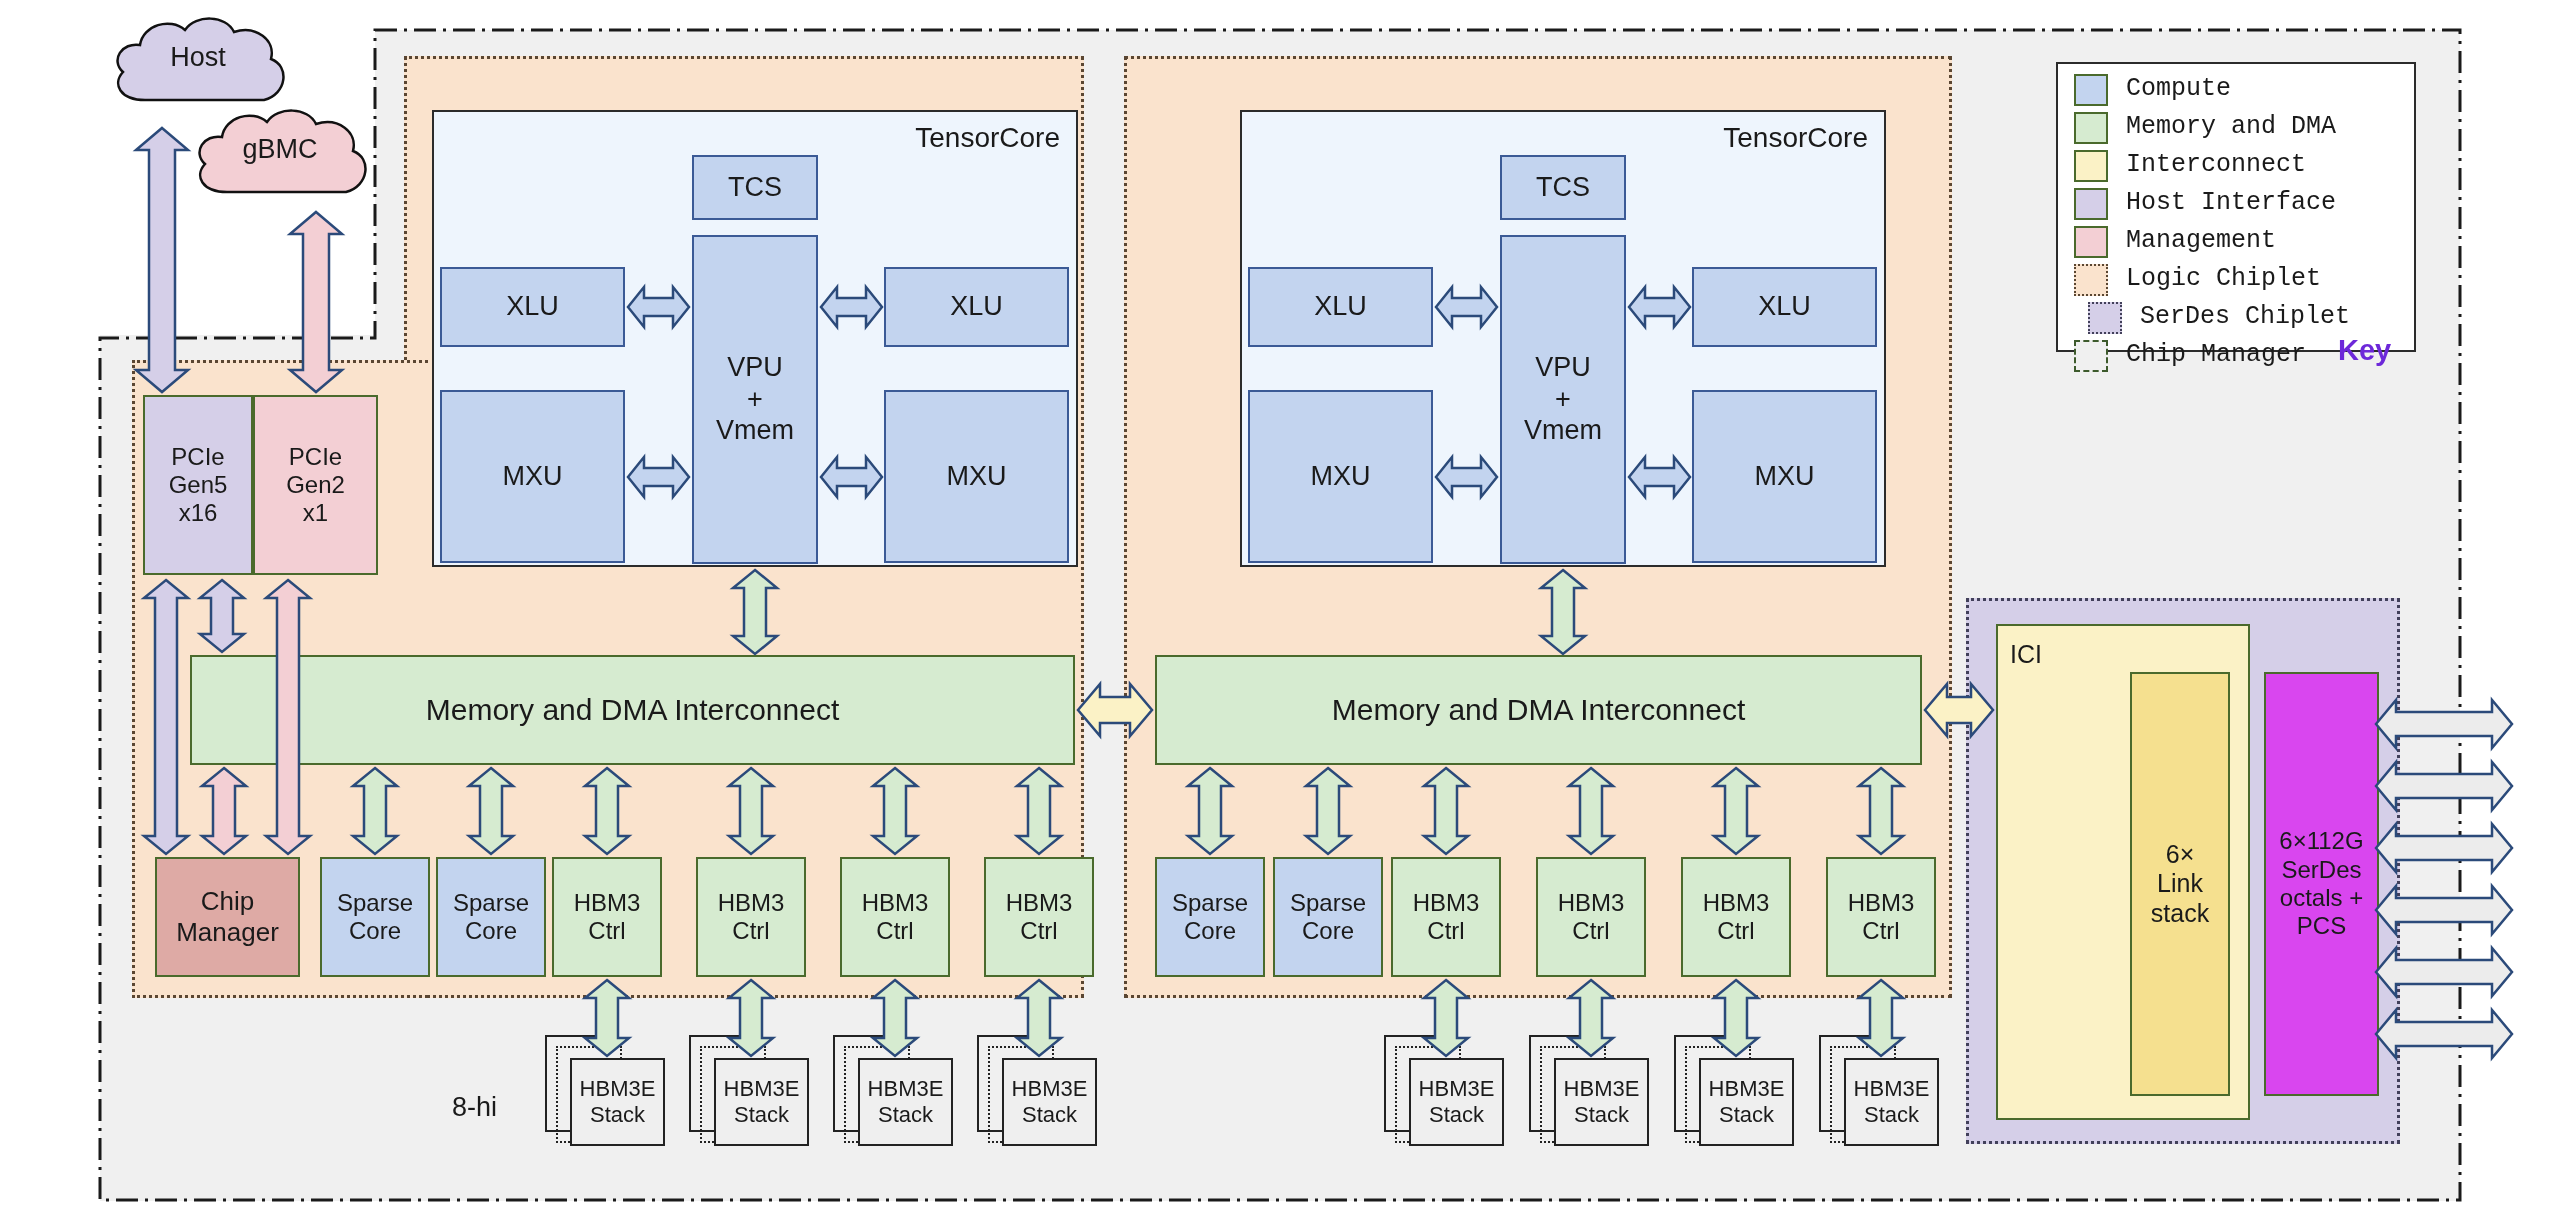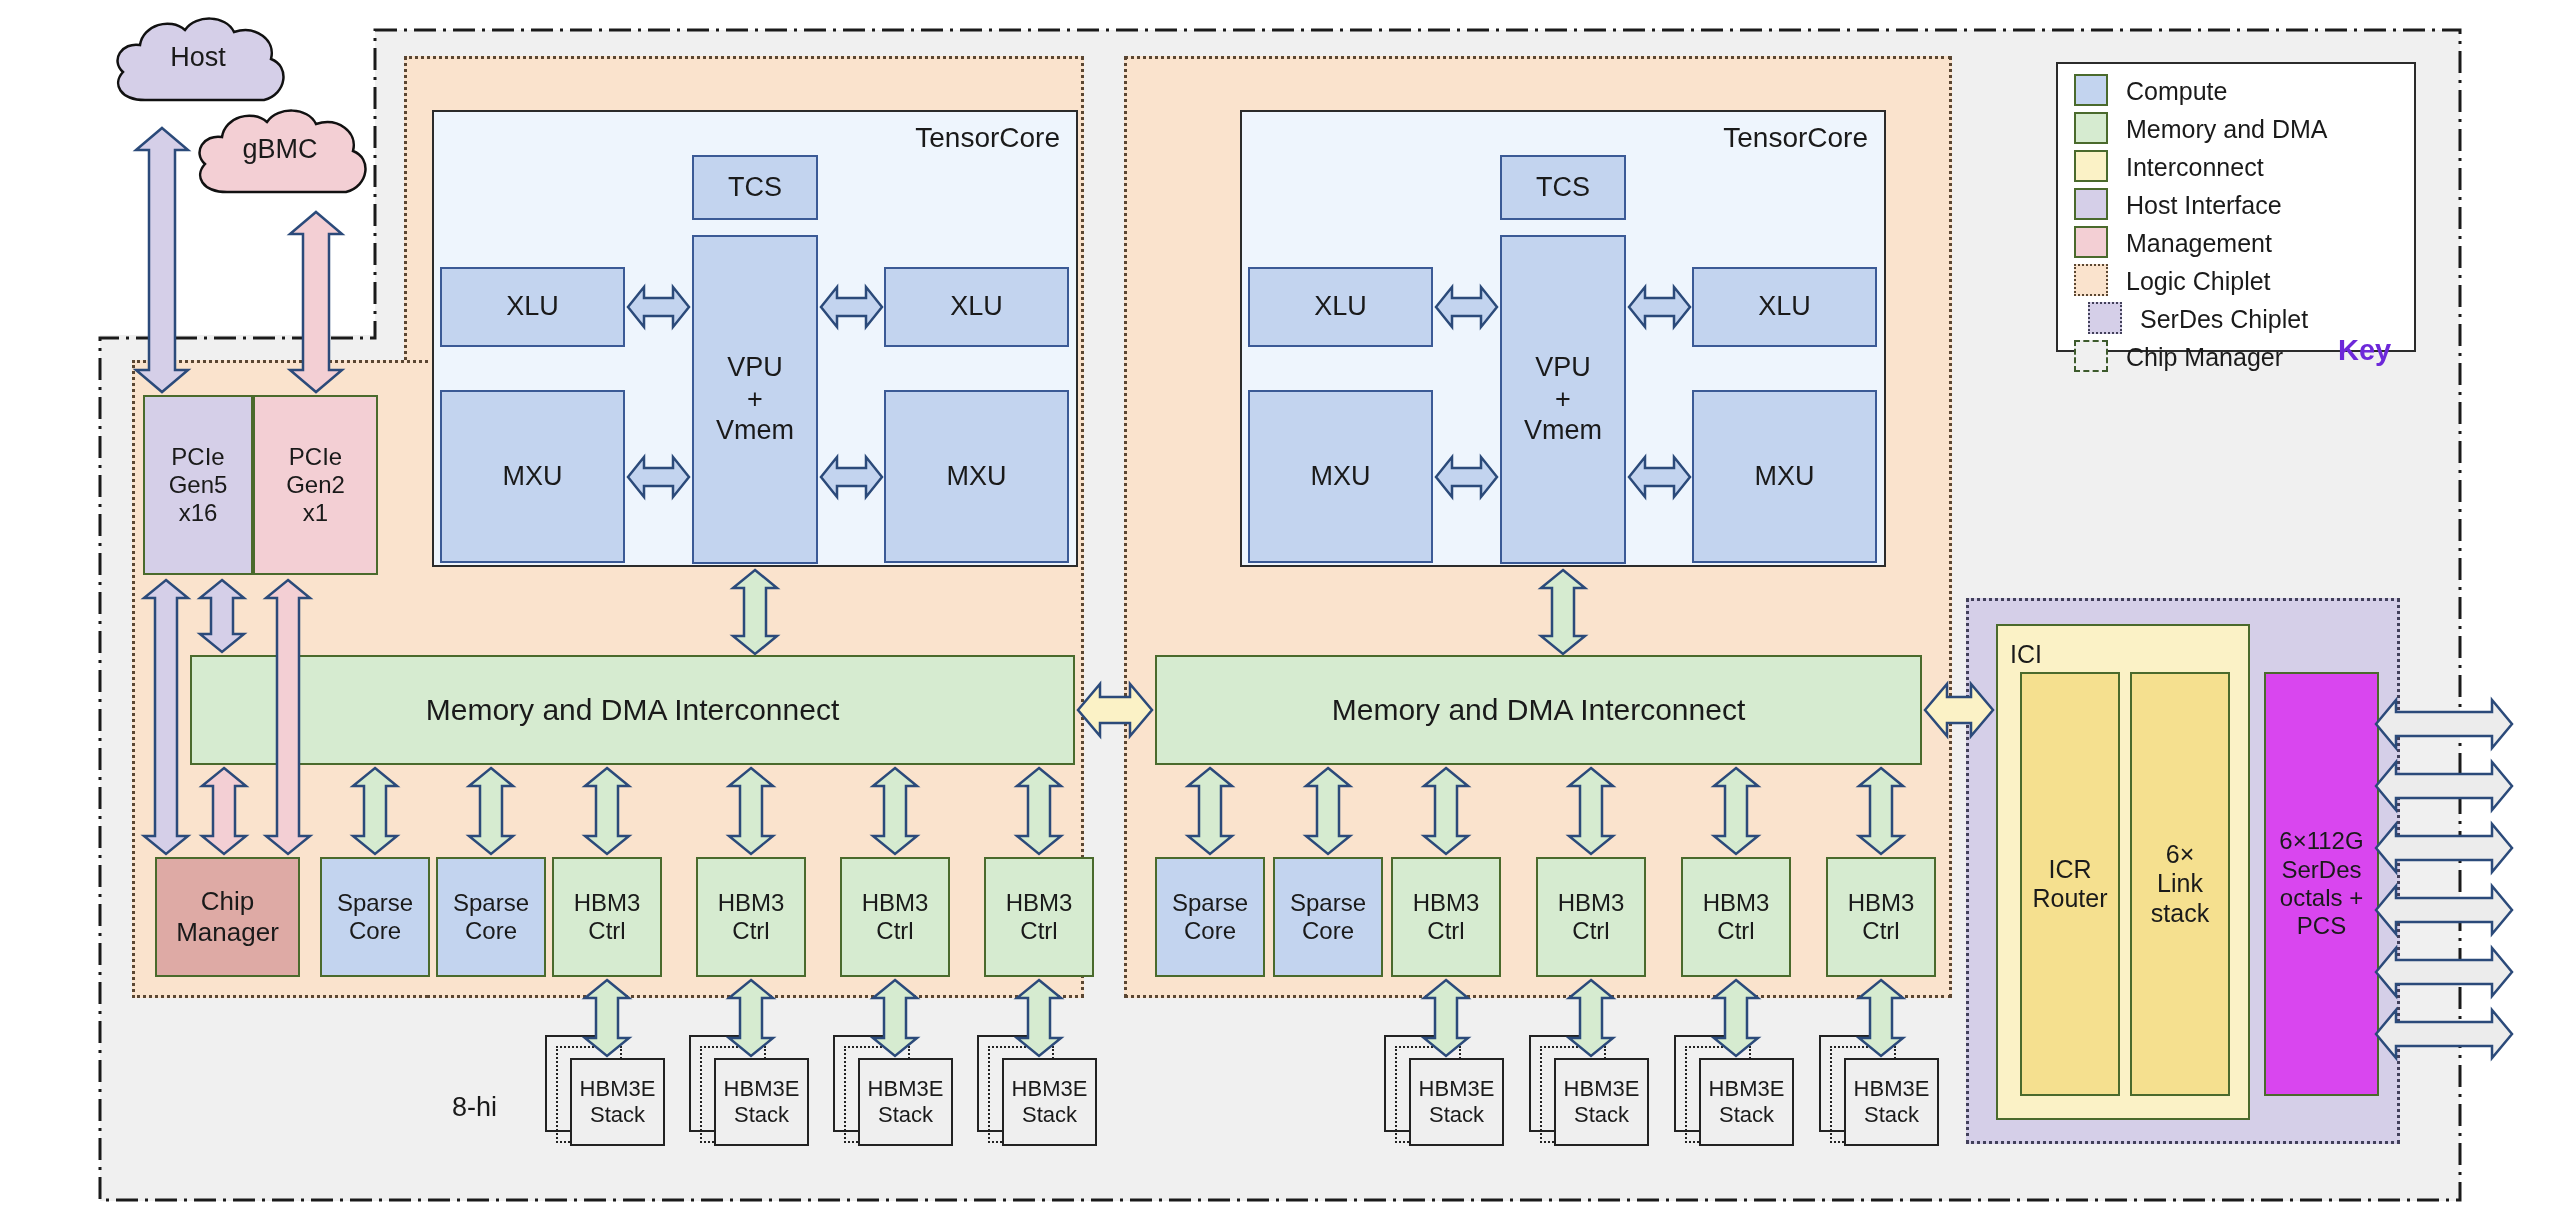--- a/index.html
+++ b/index.html
@@ -38,21 +38,21 @@
        border-left:2px solid #222;border-top:2px solid #222;border-bottom:2px solid #222;
        background:transparent;}
 
   
   .cloud{position:absolute;}
   .cloud svg{display:block;overflow:visible;}
   .cloud .ctext{position:absolute;left:0;right:0;text-align:center;color:#1a1a1a;}
 
   
   #key{position:absolute;background:#ffffff;border:2px solid #2b2b2b;box-sizing:border-box;}
-  .key-row{position:absolute;display:flex;align-items:flex-end;}
+  .key-row{position:absolute;display:flex;align-items:flex-start;font-family:Liberation Mono, monospace;}
   .key-sw{width:34px;height:32px;box-sizing:border-box;margin-right:18px;}
   .key-lab{font-size:25px;color:#1a1a1a;white-space:nowrap;}
   #key-title{position:absolute;font-weight:bold;font-size:29px;color:#6d28d9;}
 
   
   #arrows{position:absolute;left:0;top:0;width:2554px;height:1212px;pointer-events:none;}
 </style>
 </head>
 <body>
 
@@ -233,24 +233,20 @@
     <div class="box stackbx" style="left:1844px;top:1058px;width:95px;height:88px;font-size:22px;">
       <span style="white-space:pre;">HBM3E
 Stack</span>
       </div>
   </div>
 
   <div class="lbl" style="left:452px;top:1092px;font-size:27px;">8-hi</div>
 
   <div class="box intercon" style="left:1996px;top:624px;width:254px;height:496px;"></div>
   <div class="lbl" style="left:2010px;top:640px;font-size:25px;">ICI</div>
-  <div class="box intercon2" style="left:2020px;top:672px;width:100px;height:424px;font-size:25px;">
-    <span style="white-space:pre;">ICR
-Router</span>
-    </div>
   <div class="box intercon2" style="left:2130px;top:672px;width:100px;height:424px;font-size:25px;">
     <span style="white-space:pre;">6×
 Link
 stack</span>
     </div>
   <div class="box serdesbx" style="left:2264px;top:672px;width:115px;height:424px;font-size:24px;">
     <span style="white-space:pre;">6×112G
 SerDes
 octals +
 PCS</span>

